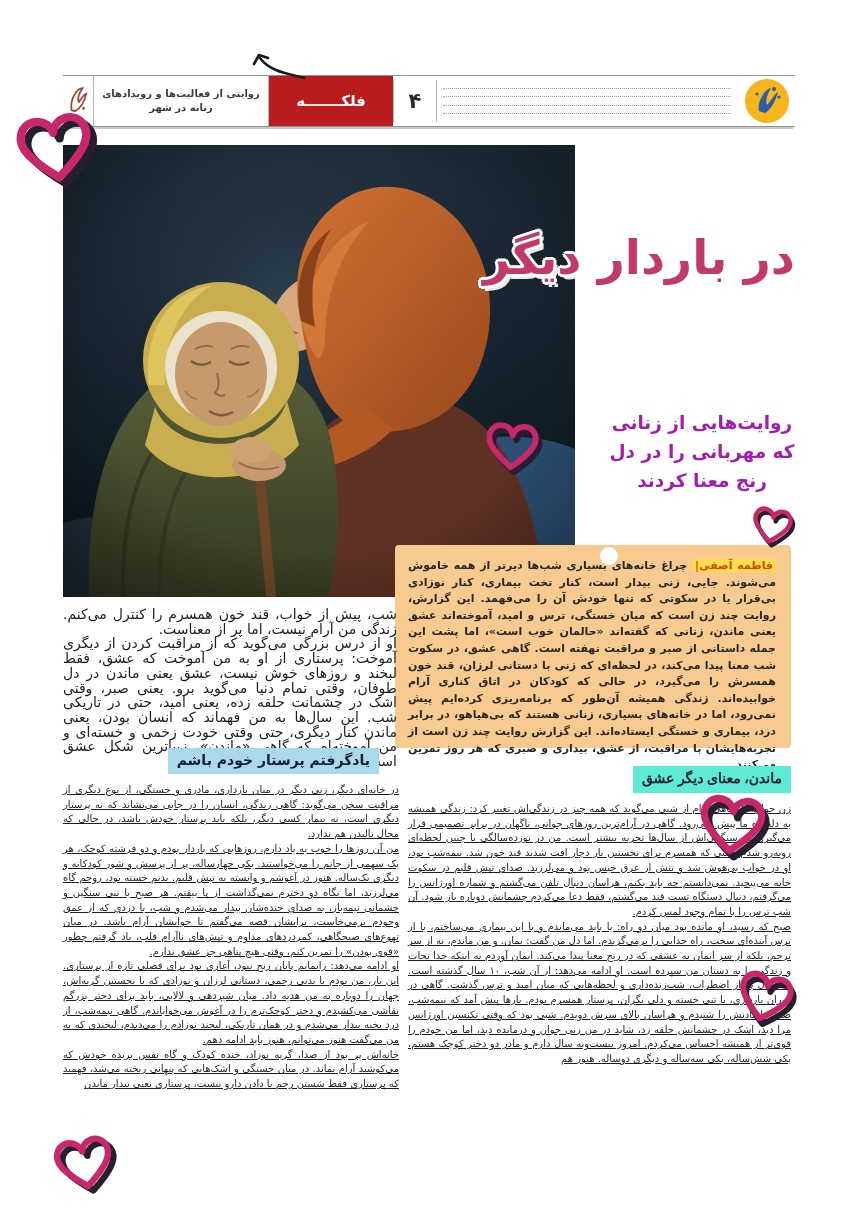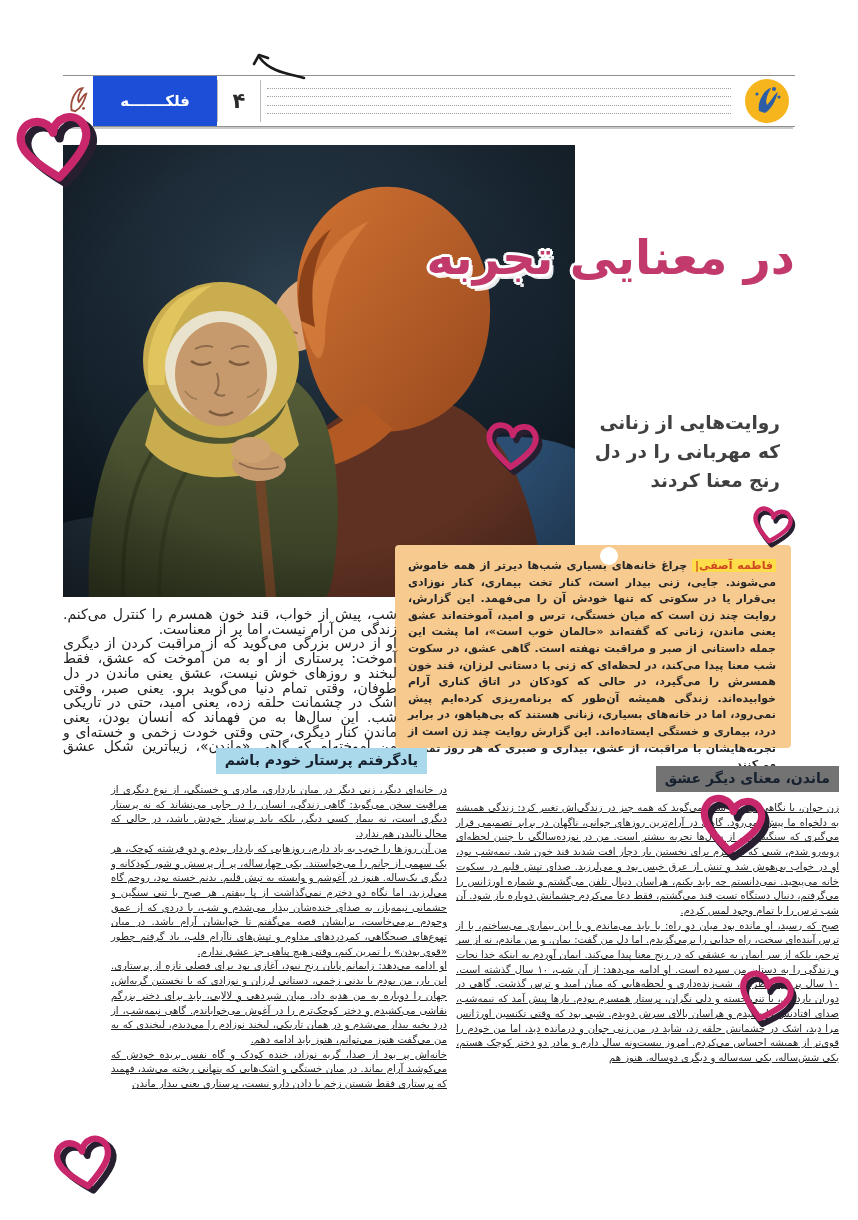--- a/index.html
+++ b/index.html
@@ -11,55 +11,55 @@
     box-shadow:0 4px 0 -2px #c9c9c9;
     display:flex;direction:rtl;align-items:stretch;z-index:3;background:#fff;}
   .brand-circle{flex:none;width:44px;height:44px;border-radius:50%;background:#f6b51c;margin:3px 6px 3px 8px;}
   .brand-circle svg{width:44px;height:44px;display:block;}
   .dotted-leaders{flex:1;display:flex;flex-direction:column;justify-content:space-evenly;padding:5px 6px;}
   .dotted-leaders i{display:block;height:0;border-top:1px dotted #9f9f9f;}
   .date-block{flex:none;width:102px;padding:8px 4px 0 6px;font-size:9px;color:#4a4a4a;line-height:15px;text-align:right;}
   .v-divider{flex:none;width:0;border-left:1px solid #b9b9b9;margin:4px 0;}
   .page-num{flex:none;width:42px;display:flex;align-items:center;justify-content:center;
     font-size:21px;font-weight:bold;color:#2a2a2a;}
-  .falakeh-box{flex:none;width:124px;background:#1d4ed8;color:#ffffff;display:flex;align-items:center;
+  .falakeh-box{flex:none;width:124px;background:#b91c1c;color:#ffffff;display:flex;align-items:center;
     justify-content:center;font-weight:bold;font-size:15px;letter-spacing:1px;}
   .tagline-box{flex:none;width:158px;border-right:1px solid #b9b9b9;border-left:1px solid #b9b9b9;
     display:flex;align-items:center;justify-content:center;font-size:10px;font-weight:bold;
     color:#3c3c3c;padding:0 8px;text-align:center;line-height:14px;}
   .stamp{flex:none;width:30px;display:flex;align-items:center;justify-content:center;}
   .arrow-doodle{position:absolute;top:50px;left:250px;width:58px;height:32px;z-index:4;}
 
   
   .photo{position:absolute;left:63px;top:145px;width:512px;height:452px;z-index:1;}
   .photo svg{width:100%;height:100%;display:block;}
 
   
   .hero-title{position:absolute;right:63px;top:224px;z-index:2;text-align:right;color:#c23a6c;font-weight:bold;
     text-shadow:-2px -2px 0 #fff,2px -2px 0 #fff,-2px 2px 0 #fff,2px 2px 0 #fff,-3px 0 0 #fff,3px 0 0 #fff,0 3px 0 #fff,0 -3px 0 #fff,4px 5px 0 rgba(255,255,255,.9);}
   .hero-title .l1{font-size:70px;line-height:78px;}
   .hero-title .l2{font-size:47px;line-height:56px;margin-top:6px;}
-  .hero-sub{position:absolute;right:78px;top:408px;width:192px;z-index:2;text-align:right;
-    font-size:18.5px;line-height:29px;font-weight:bold;color:#404040;}
+  .hero-sub{position:absolute;right:60px;top:408px;width:192px;z-index:2;text-align:center;
+    font-size:18.5px;line-height:29px;font-weight:bold;color:#a21caf;}
 
   
   .lead{position:absolute;left:395px;top:545px;width:396px;height:203px;background:#f7ca90;border-radius:4px;
     box-sizing:border-box;padding:13px 15px 0 13px;z-index:2;
     font-size:11px;line-height:16.6px;font-weight:bold;color:#272727;text-align:justify;}
   .lead .hole{position:absolute;left:205px;top:2px;width:18px;height:18px;border-radius:50%;background:#ffffff;}
   .lead .byline{background:#ffdd4a;color:#cf4720;padding:0 3px;font-weight:bold;}
 
   
   .intro{position:absolute;left:63px;top:607px;width:334px;z-index:2;
     font-size:14px;line-height:14.7px;color:#1d1d1d;text-align:justify;white-space:pre-line;}
-  .col{position:absolute;z-index:2;margin-left:48px;}
+  .col{position:absolute;z-index:2;}
   .col-right{left:408px;top:766px;width:383px;}
   .col-left{left:63px;top:748px;width:336px;}
   .heading{display:inline-block;padding:4px 9px 6px;font-size:14px;font-weight:bold;color:#16202e;margin-bottom:9px;}
-  .heading.yellow{background:#737373;}
+  .heading.yellow{background:#5eead4;font-family:Liberation Serif, serif;}
   .heading.blue{background:#a9d9ea;margin-right:20px;}
   .col-body{font-size:10px;line-height:14.7px;color:#1d1d1d;text-align:justify;white-space:pre-line;text-decoration:underline;}
 
   
   .heart{position:absolute;z-index:5;}
   .heart svg{width:100%;height:100%;display:block;overflow:visible;}
   .hshadow{fill:none;stroke:#271f30;stroke-width:10;stroke-linecap:round;stroke-linejoin:round;}
   .hmain{fill:none;stroke:#c9276b;stroke-width:10;stroke-linecap:round;stroke-linejoin:round;}
   .heart-top-left{left:14px;top:108px;width:82px;height:78px;transform:rotate(-8deg);}
   .heart-on-image{left:483px;top:418px;width:58px;height:55px;transform:rotate(4deg);}
@@ -94,20 +94,21 @@
     <div class="dotted-leaders">
         <i></i>
         <i></i>
         <i></i>
         <i></i>
       </div>
     <div class="v-divider"></div>
     <div class="page-num">۴</div>
     <div class="v-divider"></div>
     <div class="falakeh-box">فلکـــــــه</div>
+    <div class="tagline-box">روایتی از فعالیت‌ها و رویدادهای زنانه در شهر</div>
     <div class="stamp">
       <svg viewBox="0 0 26 40" width="24" height="38">
         <path d="M6 30 C4 18 12 6 18 6 C14 12 12 18 14 21 C17 17 20 12 22 12 C20 20 16 28 10 31 Z" fill="none" stroke="#9b4b3c" stroke-width="2"></path>
         <circle cx="19" cy="28" r="1.5" fill="#9b4b3c"></circle>
       </svg>
     </div>
   </div>
 
   <svg class="arrow-doodle" viewBox="0 0 58 32">
     <path d="M54 28 C40 24 20 22 10 8" fill="none" stroke="#1a1a1a" stroke-width="2.6" stroke-linecap="round"></path>
@@ -184,21 +185,21 @@
 
       <path d="M196 322 L208 452" stroke="#6e4527" stroke-width="10" stroke-linecap="round"></path>
       <ellipse cx="196" cy="320" rx="27" ry="16" fill="#c69a6c"></ellipse>
       <ellipse cx="188" cy="305" rx="20" ry="13" fill="#cfa271"></ellipse>
       <path d="M176 318 q18 10 40 4" stroke="#8a684a" stroke-width="1.6" fill="none"></path>
       <rect width="512" height="452" fill="url(#vig)"></rect>
     </svg>
   </div>
 
   <div class="hero-title">
-    <div class="l2">در معنایی تجربه</div>
+    <div class="l2">در باردار دیگر</div>
   </div>
   <div class="hero-sub">روایت‌هایی از زنانی که مهربانی را در دل رنج معنا کردند</div>
 
   <div class="lead">
     <span class="hole"></span>
     <span class="byline">فاطمه آصفی|</span><span> چراغ خانه‌های بسیاری شب‌ها دیرتر از همه خاموش می‌شوند. جایی، زنی بیدار است، کنار تخت بیماری، کنار نوزادی بی‌قرار یا در سکوتی که تنها خودش آن را می‌فهمد. این گزارش، روایت چند زن است که میان خستگی، ترس و امید، آموخته‌اند عشق یعنی ماندن، زنانی که گفته‌اند «حالمان خوب است»، اما پشت این جمله داستانی از صبر و مراقبت نهفته است. گاهی عشق، در سکوت شب معنا پیدا می‌کند، در لحظه‌ای که زنی با دستانی لرزان، قند خون همسرش را می‌گیرد، در حالی که کودکان در اتاق کناری آرام خوابیده‌اند. زندگی همیشه آن‌طور که برنامه‌ریزی کرده‌ایم پیش نمی‌رود، اما در خانه‌های بسیاری، زنانی هستند که بی‌هیاهو، در برابر درد، بیماری و خستگی ایستاده‌اند. این گزارش روایت چند زن است از تجربه‌هایشان با مراقبت، از عشق، بیداری و صبری که هر روز تمرین می‌کنند.</span>
   </div>
 
   <div class="intro">شب، پیش از خواب، قند خون همسرم را کنترل می‌کنم. زندگی من آرام نیست، اما پر از معناست.
 او از درس بزرگی می‌گوید که از مراقبت کردن از دیگری آموخت: پرستاری از او به من آموخت که عشق، فقط لبخند و روزهای خوش نیست، عشق یعنی ماندن در دل طوفان، وقتی تمام دنیا می‌گوید برو. یعنی صبر، وقتی اشک در چشمانت حلقه زده، یعنی امید، حتی در تاریکی شب. این سال‌ها به من فهماند که انسان بودن، یعنی ماندن کنار دیگری، حتی وقتی خودت زخمی و خسته‌ای و من آموخته‌ام که گاهی «ماندن»، زیباترین شکل عشق است.</div>

